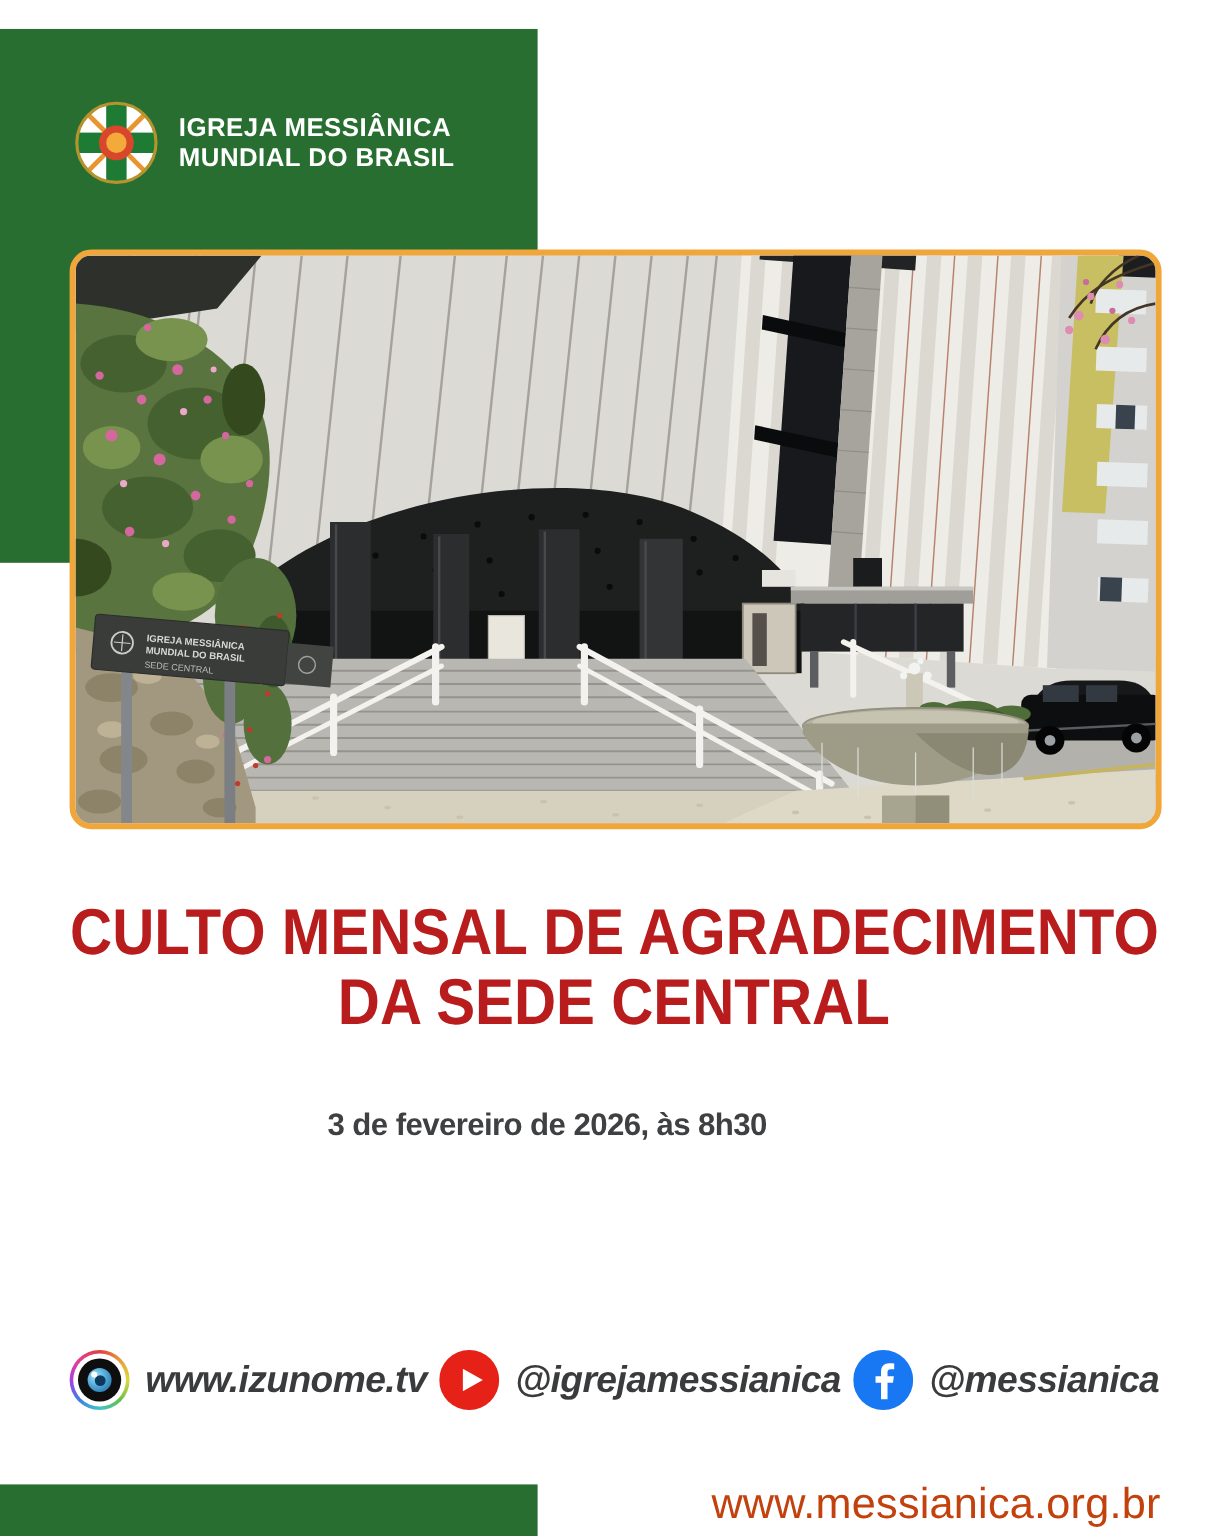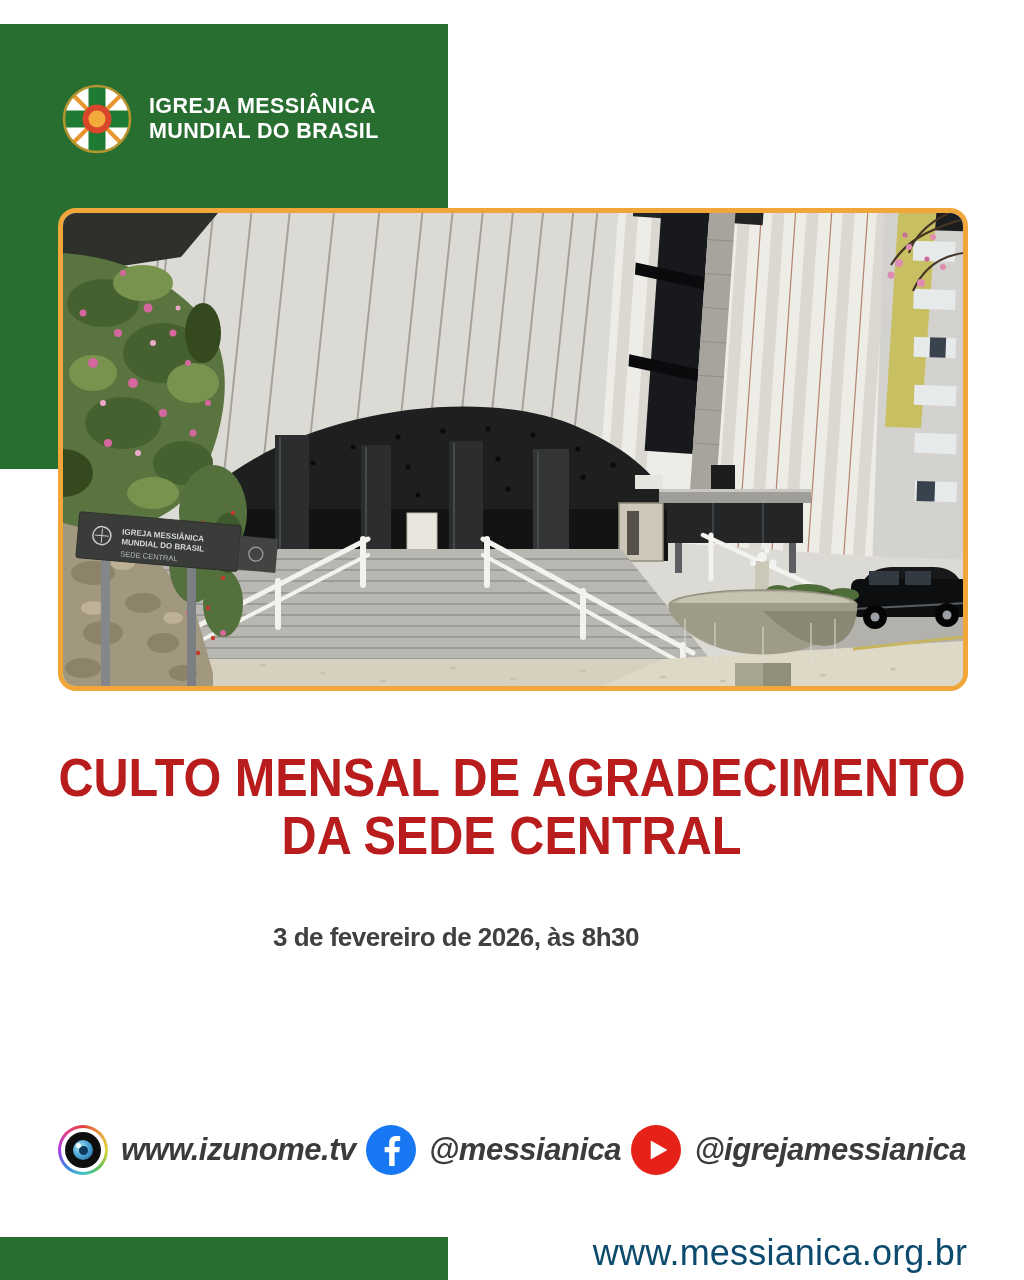--- a/index.html
+++ b/index.html
@@ -43,21 +43,21 @@
          background:conic-gradient(#e04040,#e89a3c,#ddd83e,#63bf4b,#3fc4c9,#3f80e4,#a93fe4,#e43f90,#e04040); }
   .cam::before { content:""; position:absolute; inset:3px; border-radius:50%; background:#ffffff; }
   .cam::after  { content:""; position:absolute; inset:7px; border-radius:50%; background:#0e0e0e; }
   .cam-lens { position:absolute; inset:15px; border-radius:50%; z-index:1;
               background:radial-gradient(circle at 35% 35%, #a8e2f2 0%, #4fa9da 45%, #1d5f96 100%); }
   .cam-pupil { position:absolute; left:28%; top:28%; width:46%; height:46%; border-radius:50%; background:#0d3a5c; }
   .cam-glint { position:absolute; left:14%; top:13%; width:26%; height:26%; border-radius:50%; background:#ffffff; }
 
   
   .site { position:absolute; left:560px; top:1208px; width:440px; text-align:center;
-          font-size:36px; color:#0c4a6e; letter-spacing:.2px; }
+          font-size:36px; color:#c2410c; letter-spacing:.2px; }
 </style>
 </head>
 <body>
 
 <div class="poster">
 
   <div class="green-top"></div>
 
   <div class="brand">
     <svg class="brand-logo" viewBox="0 0 74 74">
@@ -422,32 +422,32 @@
         <div class="cam-lens">
             <div class="cam-pupil"></div>
             <div class="cam-glint"></div>
           </div>
       </div>
       <span>www.izunome.tv</span>
     </div>
 
     <div class="social-item">
       <svg class="icon" viewBox="0 0 36 36">
+        <circle cx="18" cy="18" r="18" fill="#E62117"></circle>
+        <polygon points="14.2,11.2 26.2,18 14.2,24.8" fill="#ffffff"></polygon>
+      </svg>
+      <span>@igrejamessianica</span>
+    </div>
+
+    <div class="social-item">
+      <svg class="icon" viewBox="0 0 36 36">
         <circle cx="18" cy="18" r="18" fill="#1877F2"></circle>
         <path d="M20.6 29.5V19.6h3.3l.5-3.8h-3.8v-2.4c0-1.1.3-1.9 1.9-1.9h2.1V8.1c-.4 0-1.6-.1-3-.1-2.9 0-4.9 1.8-4.9 5v2.8h-3.3v3.8h3.3v9.9z" fill="#ffffff"></path>
       </svg>
       <span>@messianica</span>
     </div>
 
-    <div class="social-item">
-      <svg class="icon" viewBox="0 0 36 36">
-        <circle cx="18" cy="18" r="18" fill="#E62117"></circle>
-        <polygon points="14.2,11.2 26.2,18 14.2,24.8" fill="#ffffff"></polygon>
-      </svg>
-      <span>@igrejamessianica</span>
-    </div>
-
   </div>
 
   <div class="green-bottom"></div>
   <div class="site">www.messianica.org.br</div>
 
 </div>
 
 </body></html>

